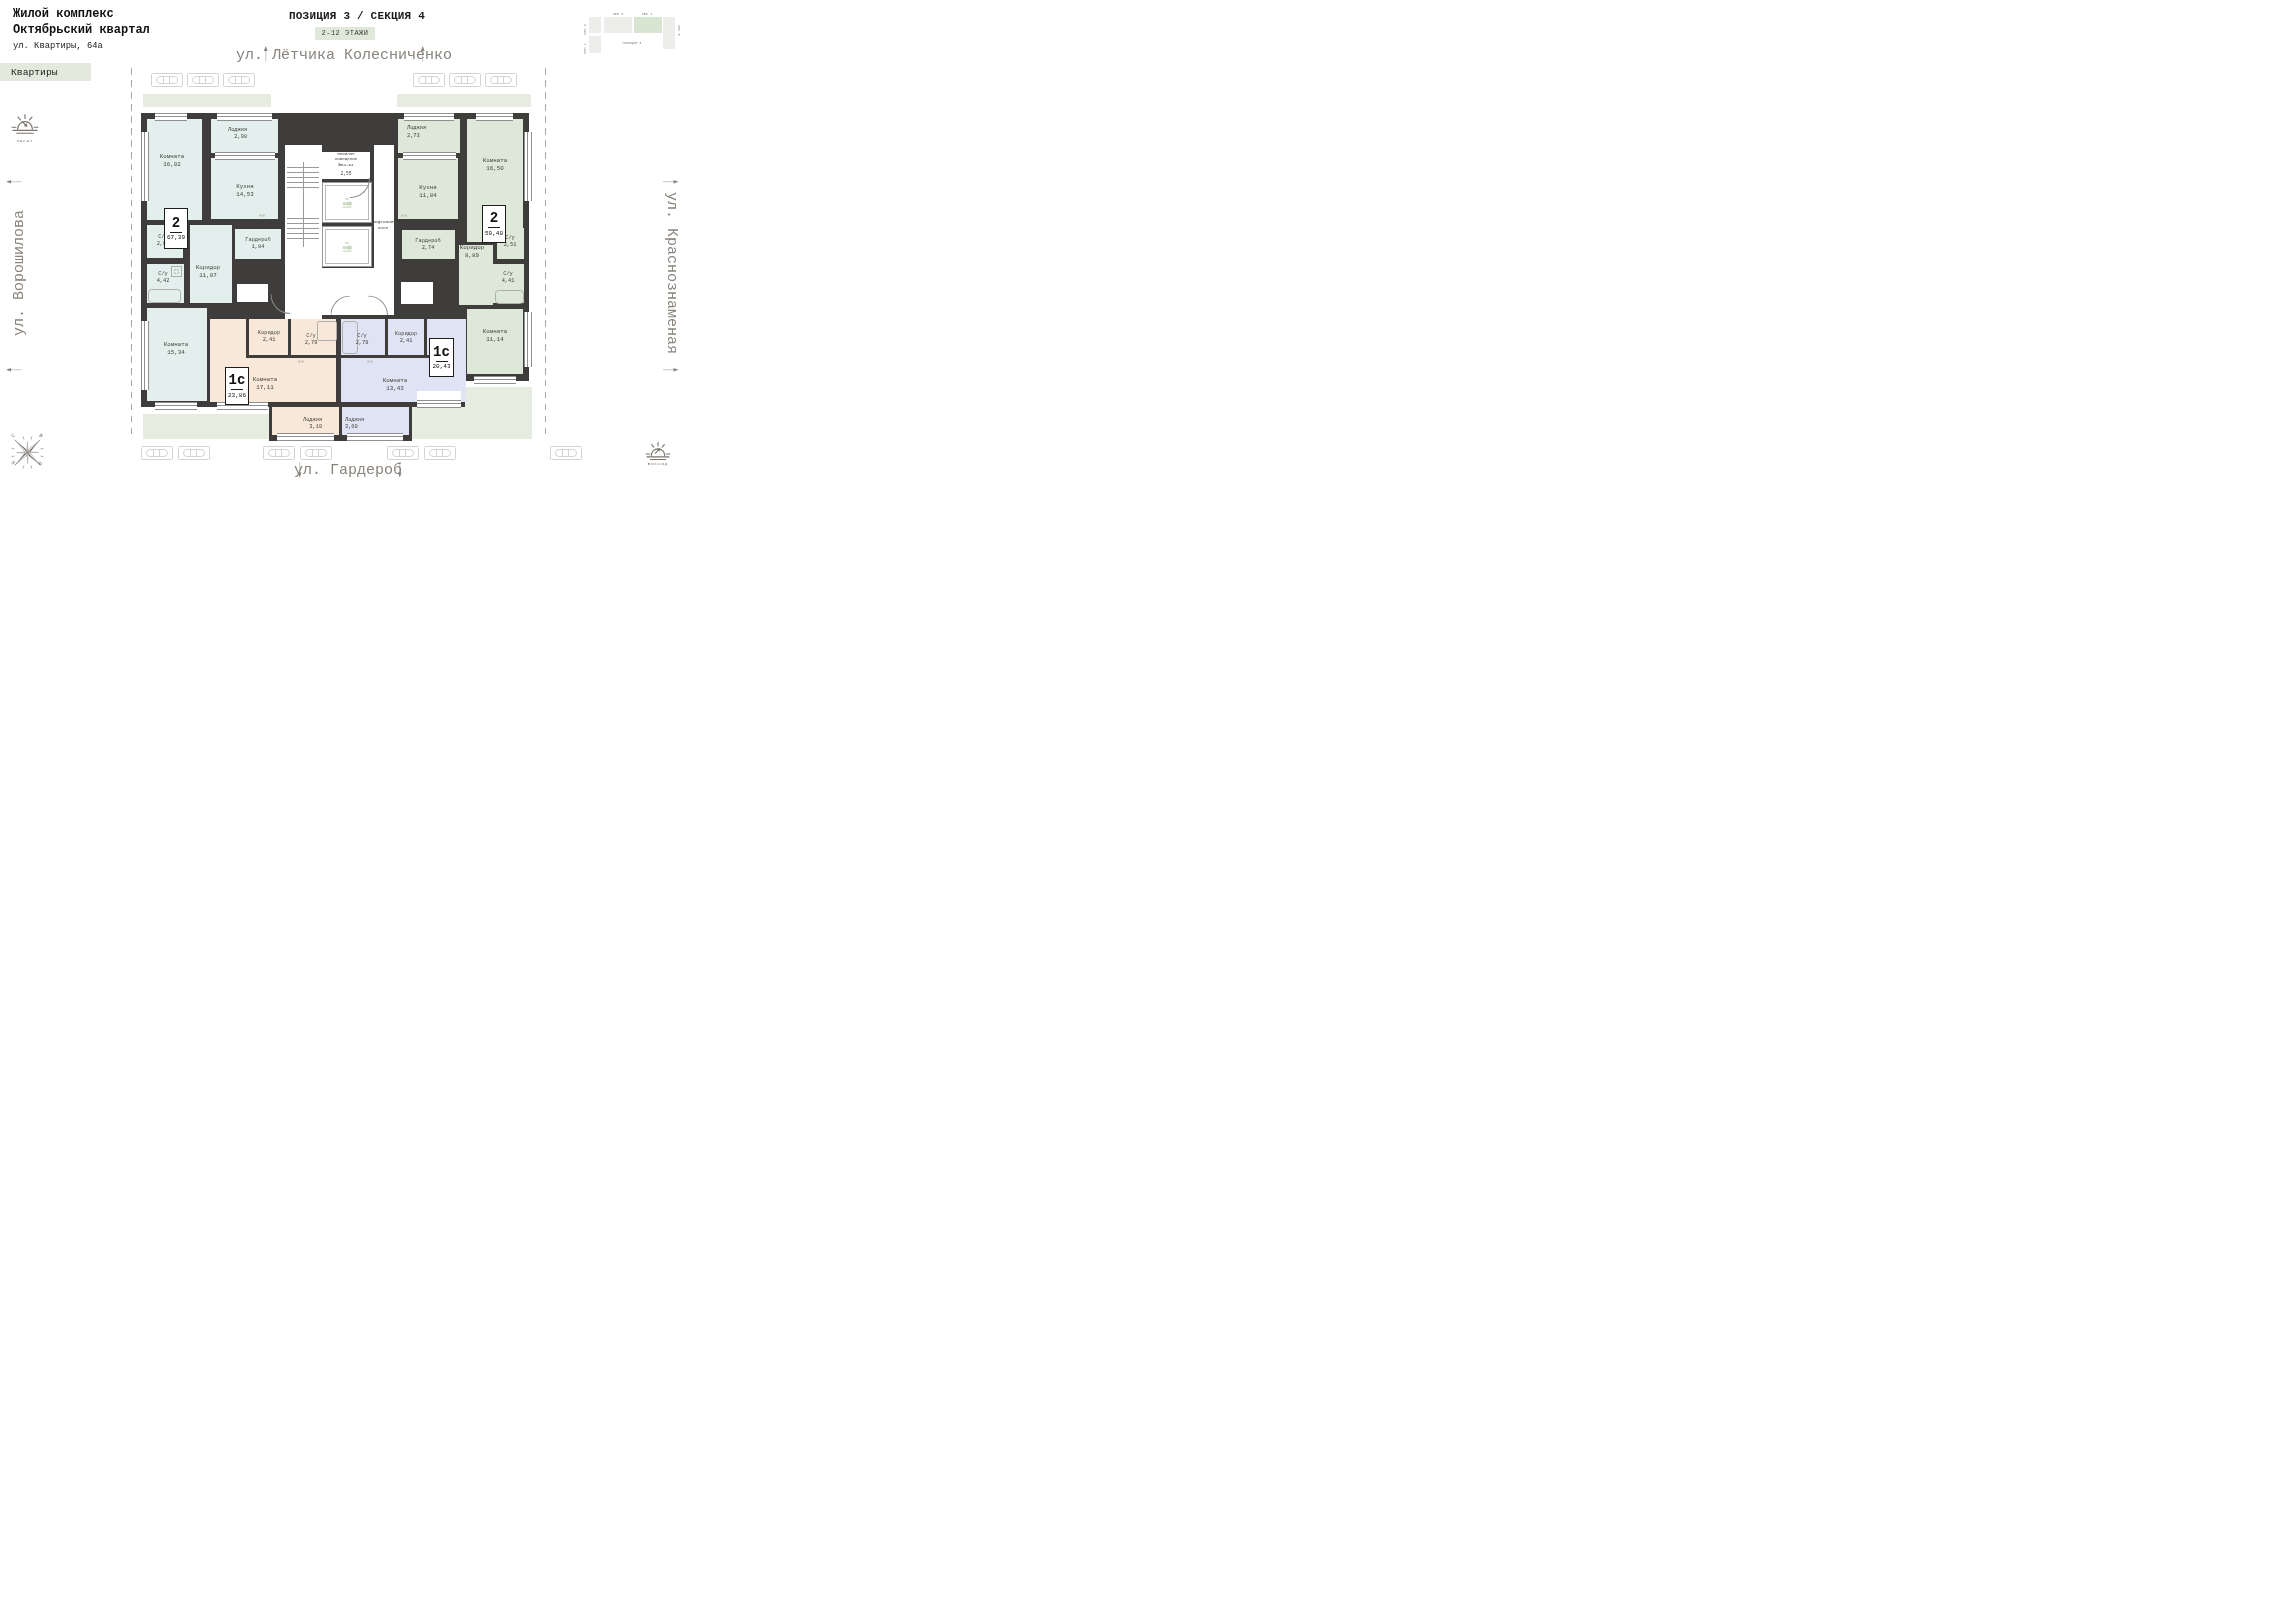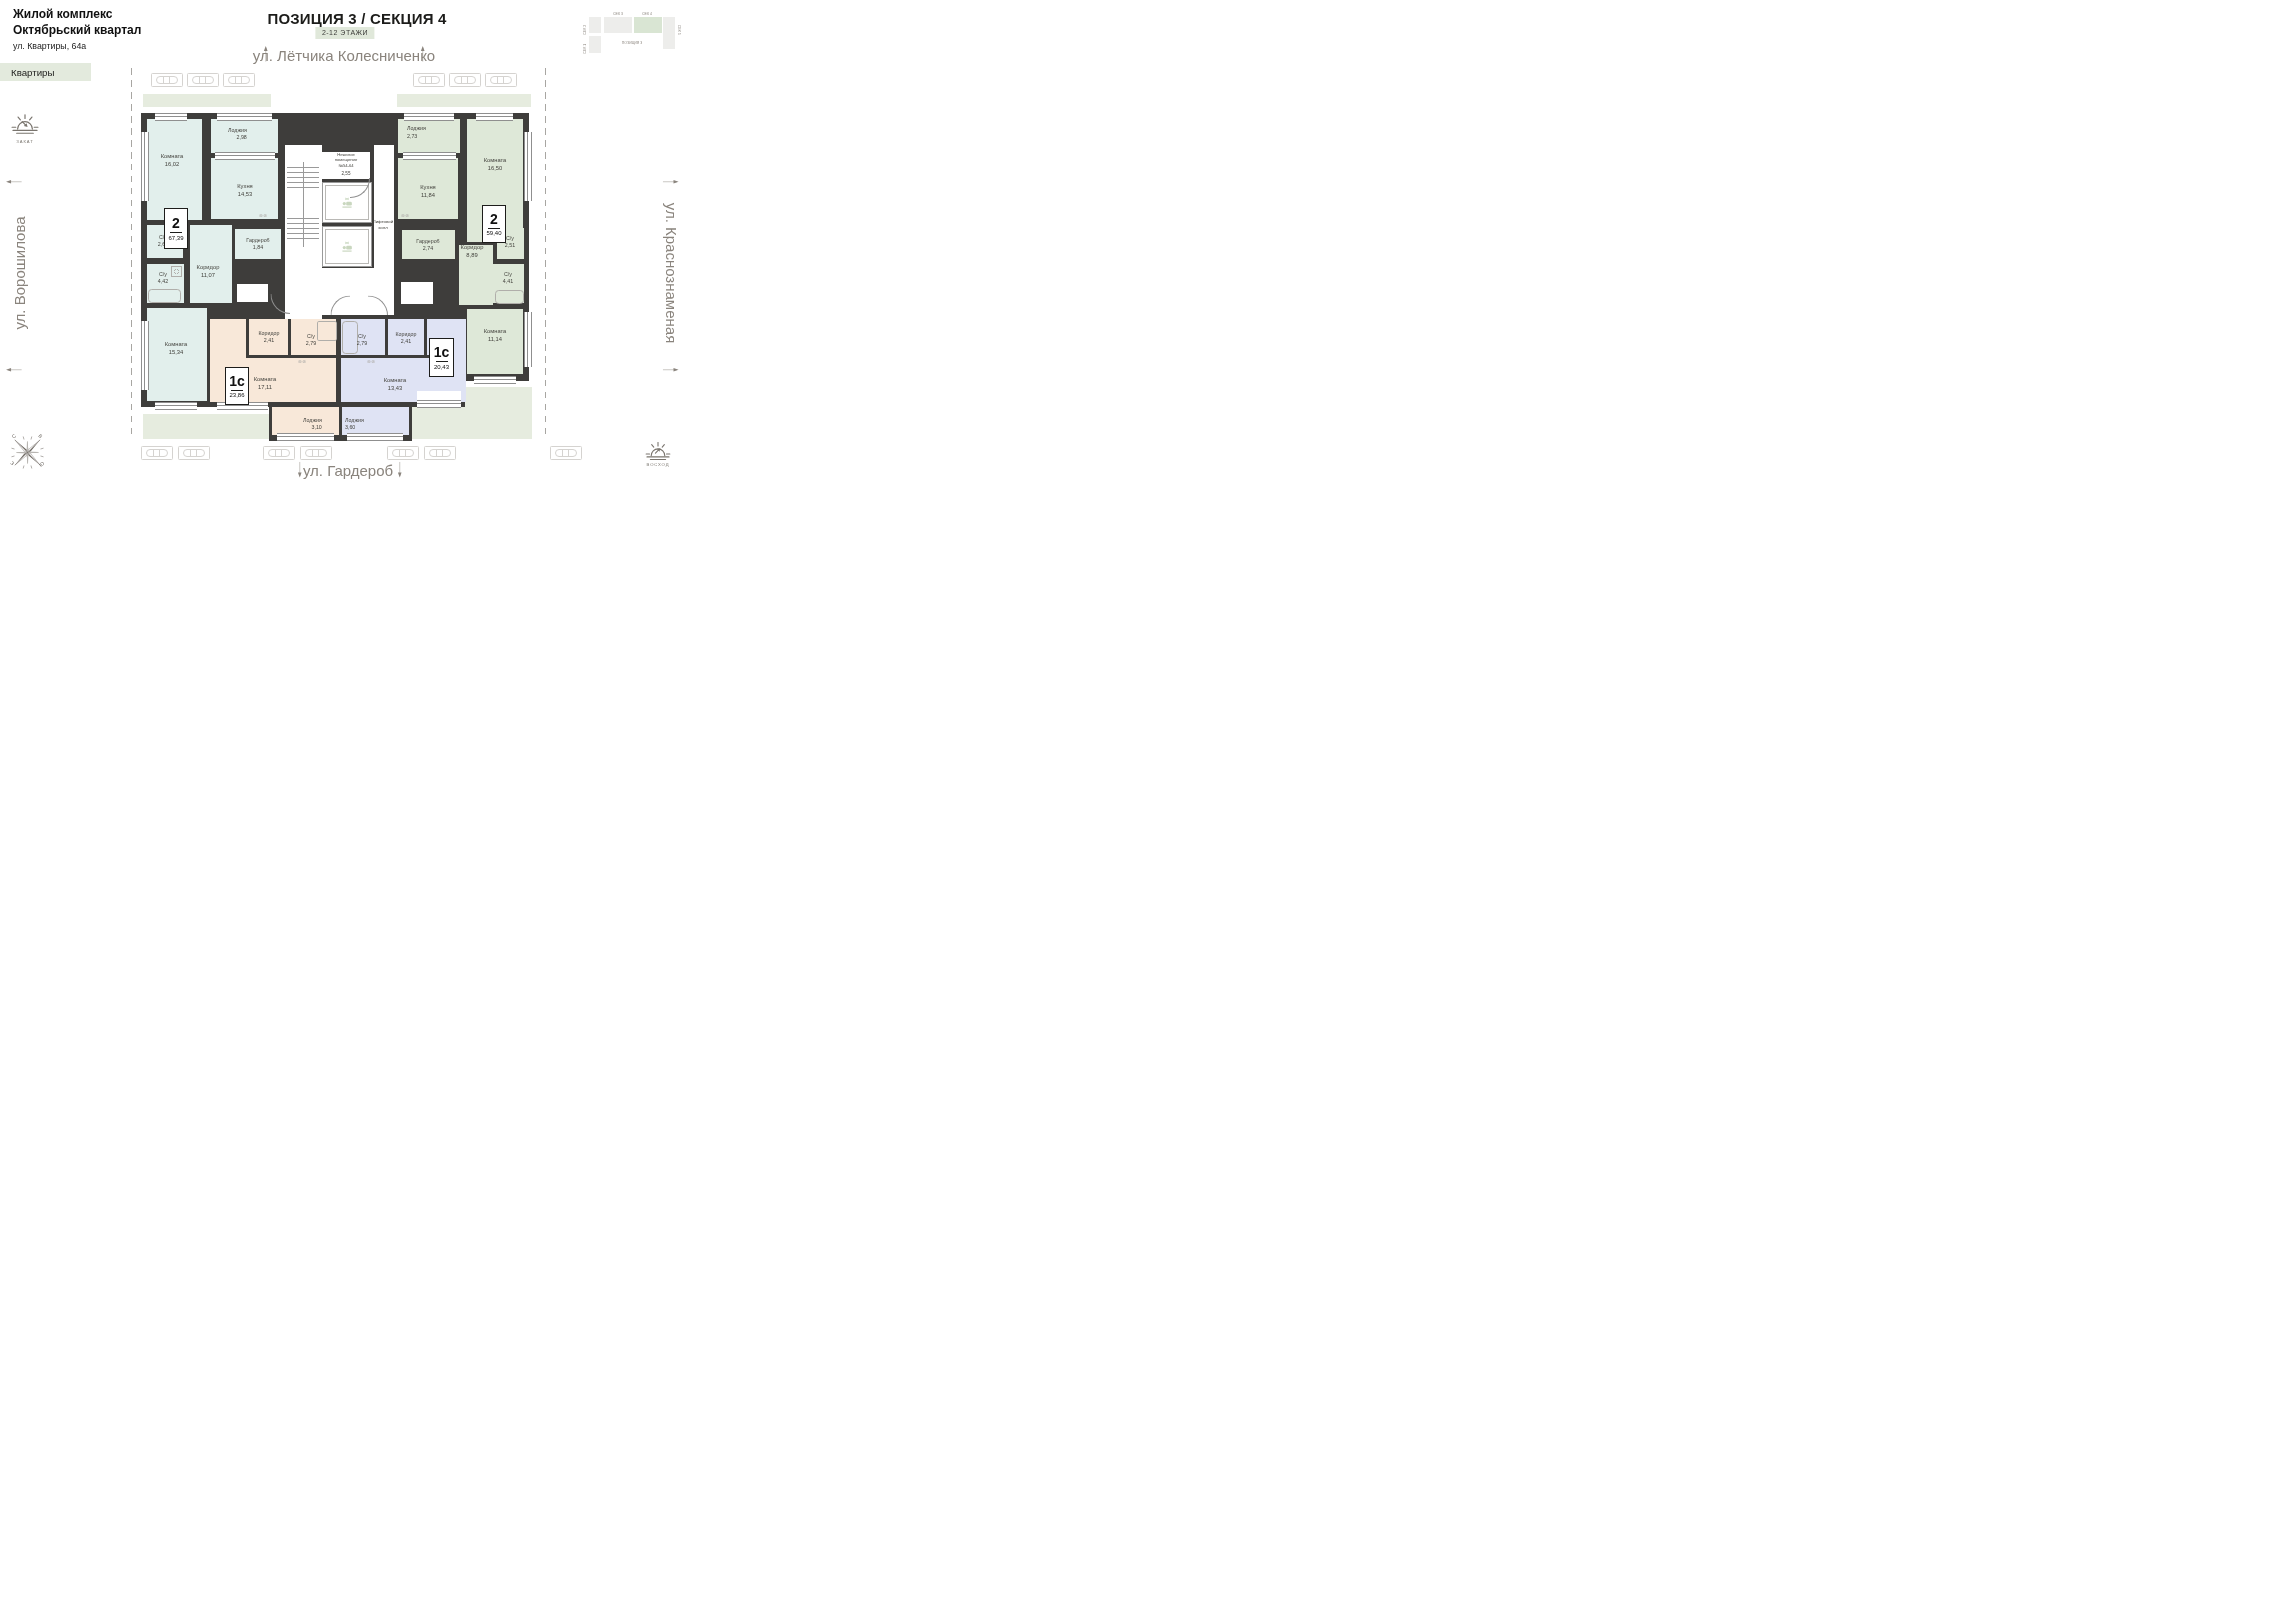--- a/index.html
+++ b/index.html
@@ -1,24 +1,24 @@
 <!DOCTYPE html>
 <html style="font-size:7.4px"><head>
 <meta charset="utf-8">
 <style>
   html,body{margin:0;padding:0;background:#fff}
   .page{position:relative;width:689px;height:486px;overflow:hidden;background:#fff;
-        font-family:Liberation Sans, sans-serif;color:#1c1c1a}
+        font-family:Liberation Mono, monospace;color:#1c1c1a}
   .abs{position:absolute}
   
   .hdr-title{position:absolute;left:13px;top:7.4px;font-size:12px;line-height:15.3px;font-weight:700;color:#111}
   .hdr-addr{position:absolute;left:13px;top:41px;font-size:8.8px;color:#222}
   .band{position:absolute;left:0;top:63px;width:91px;height:18px;background:#e3eadd;display:flex;align-items:center}
   .band span{font-size:9.7px;padding-left:11px;color:#1c1c1a}
-  .pos-title{position:absolute;left:357px;top:10.2px;transform:translateX(-50%);font-size:15px;font-weight:700;letter-spacing:0.2px;white-space:nowrap}
+  .pos-title{position:absolute;left:357px;top:10.2px;transform:translateX(-50%);font-size:11px;font-weight:700;letter-spacing:0.2px;white-space:nowrap}
   .floors-badge{position:absolute;left:345px;top:27px;transform:translateX(-50%);background:#e0e8da;
         font-size:7px;color:#3b3b38;padding:2.3px 6.5px;letter-spacing:0.5px;white-space:nowrap}
   
   .street{position:absolute;font-size:15px;color:#8a847d;white-space:nowrap}
   .street.h{transform:translate(-50%,-50%)}
   .street.v{writing-mode:vertical-rl;transform:translate(-50%,-50%)}
   .street.vf{writing-mode:vertical-rl;transform:translate(-50%,-50%) rotate(180deg)}
   .sarrow{position:absolute}
   
   .strip{position:absolute;background:#e6ecdf}

